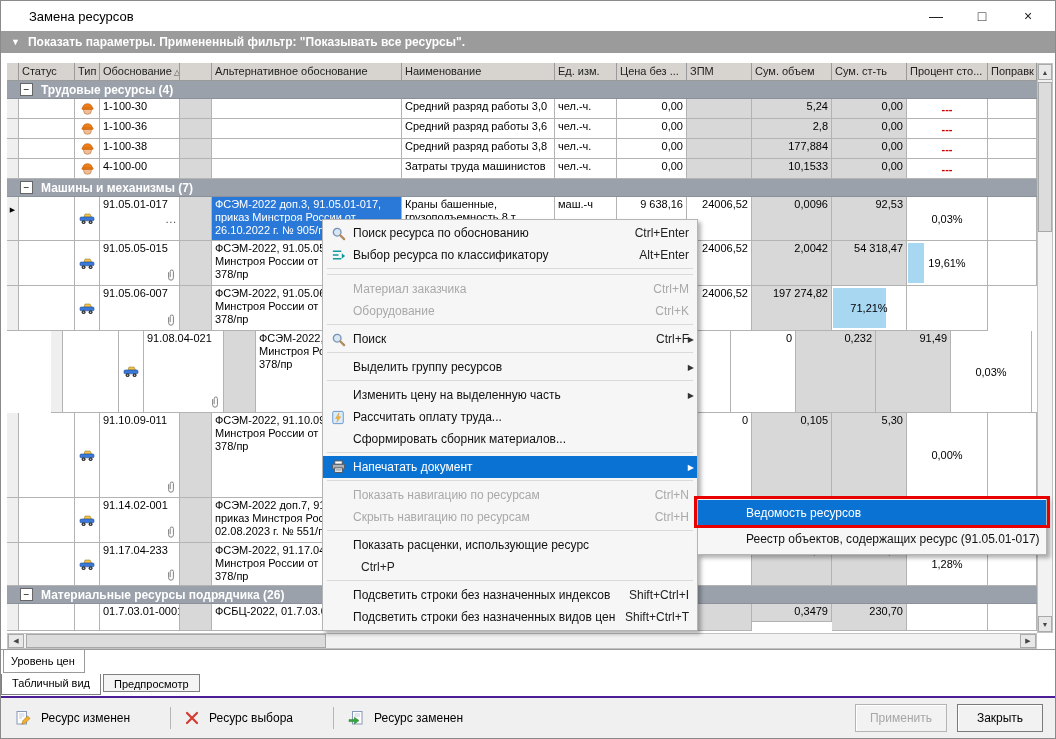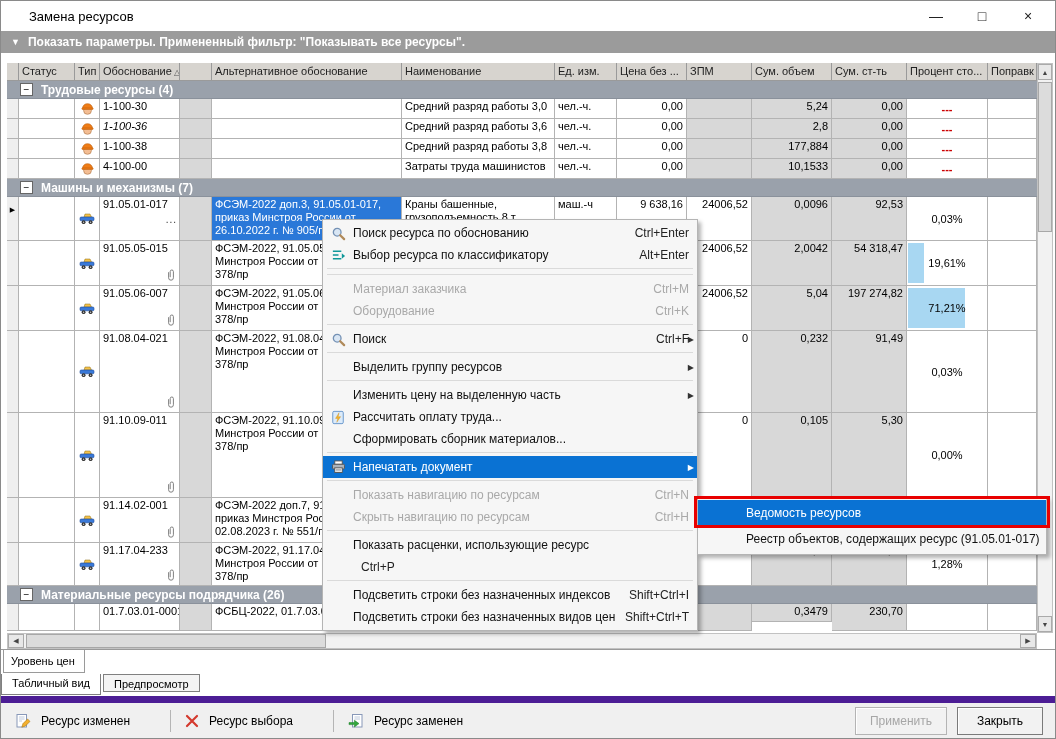--- a/index.html
+++ b/index.html
@@ -46,21 +46,21 @@
   .vthumb{position:absolute;top:18px;left:0;width:14px;height:150px;background:#dcdcdc;border:1px solid #a8a8a8;}
   .hthumb{margin-left:2px;width:300px;height:14px;background:#dcdcdc;border:1px solid #a8a8a8;}
   .hspacer{flex:1;}
   
   .levelpanel{position:absolute;top:648px;left:0;width:100%;height:25px;background:#fff;border-top:1px solid #9a9a9a;}
   .leveltab{position:absolute;left:2px;top:0;width:82px;height:23px;background:#fff;border:1px solid #9a9a9a;border-top:none;
             font-size:11px;padding:5px 0 0 7px;}
   .tabsrow{position:absolute;top:673px;left:0;width:100%;height:22px;background:#fff;display:flex;align-items:flex-start;}
   .tab{font-size:11px;padding:3px 10px 0 10px;height:21px;border:1px solid #808080;border-top:none;background:#fff;margin-right:2px;}
   .tab.inactive{border-top:1px solid #808080;height:18px;background:#f4f4f4;}
-  .statusbar{position:absolute;top:695px;left:0;right:0;bottom:0;background:#f0f0f0;border-top:7px solid #4c1d95;
+  .statusbar{position:absolute;top:695px;left:0;right:0;bottom:0;background:#f0f0f0;border-top:2px solid #4c1d95;
              display:flex;align-items:center;font-size:12px;color:#000;}
   .legenditem{display:flex;align-items:center;margin-left:14px;}
   .legenditem .icn{margin-right:10px;display:flex;}
   .legdiv{width:1px;height:22px;background:#b5b5b5;margin-left:40px;}
   .btn{height:28px;padding:0 14px;background:#f2f2f2;border:1px solid #7a7a7a;font-size:12px;min-width:86px;
        display:flex;align-items:center;justify-content:center;box-shadow:inset 1px 1px 0 #fff;}
   .btn.disabled{color:#a6a6a6;border-color:#b4b4b4;}
   .btnrow{margin-left:auto;display:flex;gap:10px;margin-right:12px;}
   
   .menu{position:absolute;left:321px;top:218px;width:376px;background:#f6f6f6;border:1px solid #b4b4b4;
@@ -157,21 +157,21 @@
         <div class="c" style="height: 20px;"></div>
         <div class="c" style="height: 20px; display: flex; align-items: center; justify-content: center;">
           <span class="icn">
             <svg width="15" height="15" viewBox="0 0 16 16">
               <circle cx="8" cy="10" r="4.2" fill="#f3bd93" stroke="#a86e3f" stroke-width=".6"></circle>
               <path d="M2.6 8.2a5.4 5.4 0 0 1 10.8 0z" fill="#ef7d17" stroke="#b85a08" stroke-width=".6"></path>
               <rect x="1.9" y="7.4" width="12.2" height="1.6" rx=".8" fill="#ef7d17" stroke="#b85a08" stroke-width=".5"></rect>
             </svg>
           </span>
         </div>
-        <div class="c" style="height: 20px; font-style: italic;">
+        <div class="c" style="height: 20px;">
           <div class="ln">1-100-36</div>
         </div>
         <div class="c shade" style="height: 20px;"></div>
         <div class="c" style="height: 20px;"></div>
         <div class="c" style="height: 20px;">
           <div class="ln">Средний разряд работы 3,6</div>
         </div>
         <div class="c" style="height: 20px;">
           <div class="ln">чел.-ч.</div>
         </div>
@@ -359,29 +359,28 @@
         <div class="c shade" style="height: 45px;"></div>
         <div class="c" style="height: 45px;">
           <div class="ln">ФСЭМ-2022, 91.05.06-</div>
           <div class="ln">Минстроя России от 1</div>
           <div class="ln">378/пр</div>
         </div>
         <div class="c" style="height: 45px;"></div>
         <div class="c" style="height: 45px;"></div>
         <div class="c num" style="height: 45px;"></div>
         <div class="c num" style="height: 45px;">24006,52</div>
-        <div class="c num shade" style="height: 45px;">5,04</div>
         <div class="c num shade" style="height: 45px;">197 274,82</div>
         <div class="c" style="height: 45px;">
           <div class="pctbar" style="width: 71.21%;"></div>
           <div class="pctlabel">71,21%</div>
         </div>
         <div class="c" style="height: 45px;"></div>
       </div>
-      <div class="grow" style="height: 82px;">
+      <div class="grow" style="height: 82px; margin-left: 44px;">
         <div class="c gut" style="height: 82px;"></div>
         <div class="c" style="height: 82px;"></div>
         <div class="c" style="height: 82px; display: flex; align-items: center; justify-content: center;">
           <span class="icn">
             <svg width="16" height="13" viewBox="0 0 16 13">
               <path d="M6 2h5l1.6 3.2H5z" fill="#f5c24a" stroke="#8a6a10" stroke-width=".5"></path>
               <rect x="1" y="5" width="14" height="3.8" rx="1.2" fill="#3a79d8" stroke="#1d4c9a" stroke-width=".6"></rect>
               <circle cx="4.6" cy="10.2" r="1.9" fill="#333"></circle>
               <circle cx="11.6" cy="10.2" r="1.9" fill="#333"></circle>
               <circle cx="4.6" cy="10.2" r=".7" fill="#ccc"></circle>

